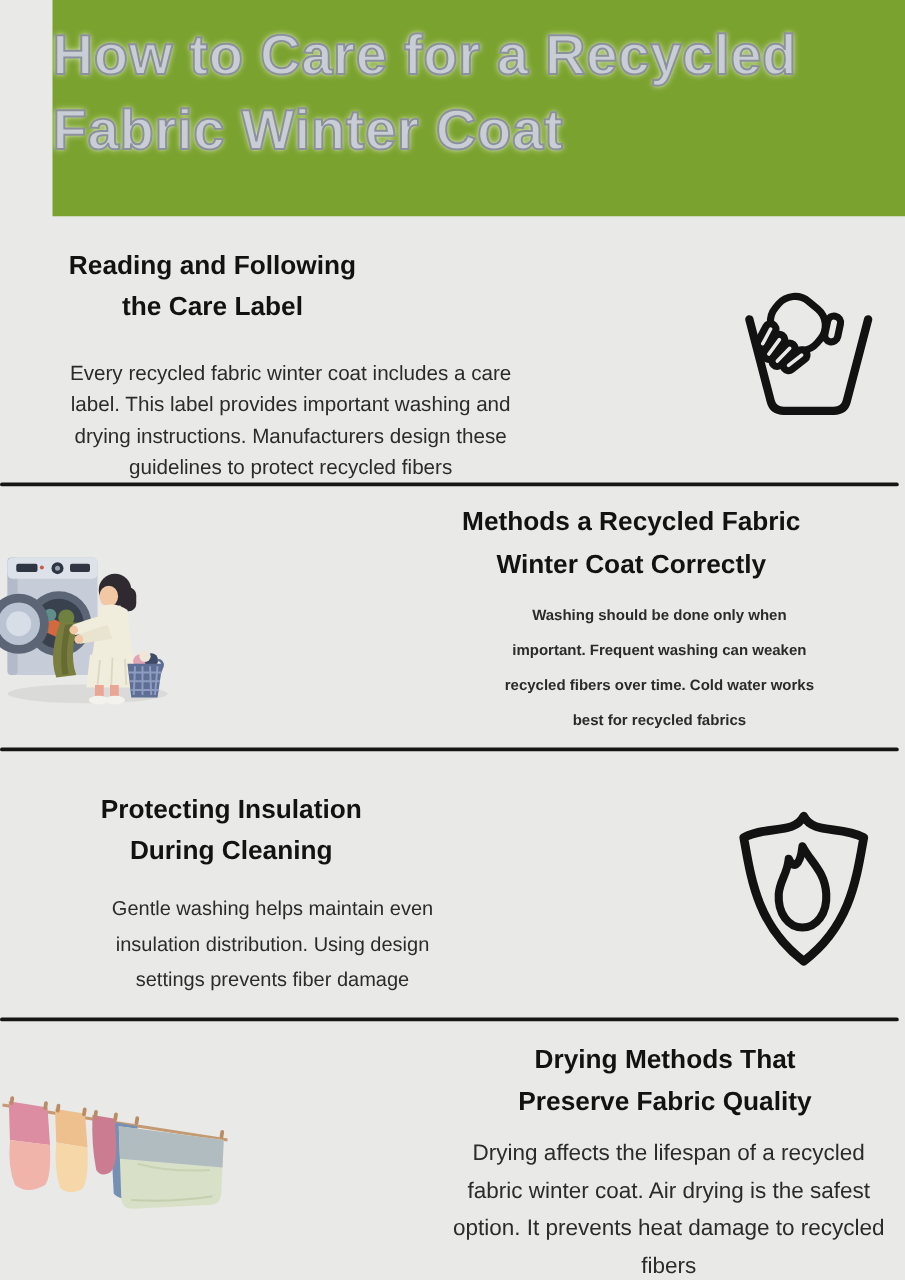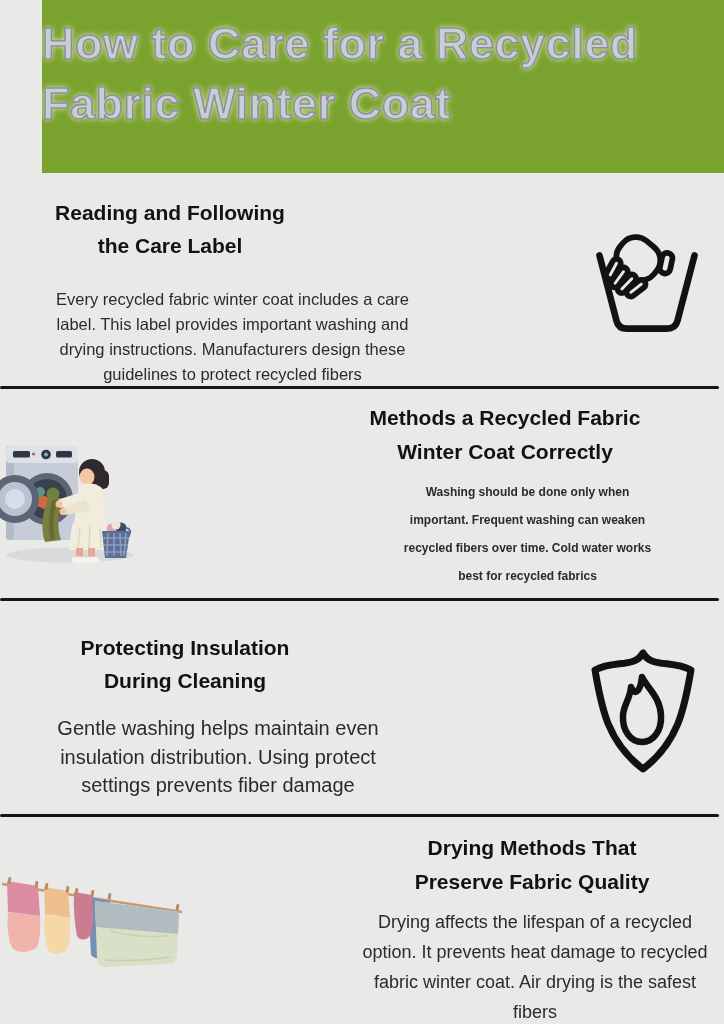--- a/index.html
+++ b/index.html
@@ -56,21 +56,21 @@
     position: absolute;
     text-align: center;
     color: #2b2b2b;
   }
   .sec-body div { white-space: nowrap; padding-left: 45px; }
   #heading-1 { left: 20px;  top: 196px; width: 300px; }
   #body-1    { left: 0px;   top: 287px; width: 420px; font-size: 16.5px; line-height: 25px; }
   #heading-2 { left: 330px; top: 401px; width: 350px; line-height: 34px; }
   #body-2    { left: 298px; top: 478px; width: 414px; font-size: 12px; line-height: 28px; font-weight: bold; }
   #heading-3 { left: 35px;  top: 619px; width: 300px; margin-top: 12px; }
-  #body-3    { left: 3px;   top: 714px; width: 385px; font-size: 20px;   line-height: 28.5px; }
+  #body-3    { left: 3px;   top: 714px; width: 385px; font-size: 16px;   line-height: 28.5px; }
   #heading-4 { left: 347px; top: 831px; width: 370px; line-height: 34px; }
   #body-4    { left: 315px; top: 907px; width: 395px; font-size: 18px;   line-height: 30px; }
   
   .icon-box { position: absolute; }
   #icon-handwash     { left: 590px; top: 225px; width: 114px; height: 118px; }
   #icon-shieldflame  { left: 578px; top: 641px; width: 130px; height: 145px; }
   #washer-illo       { left: 0px;   top: 436px; width: 148px; height: 130px; }
   #clothesline-illo  { left: 0px;   top: 856px; width: 200px; height: 135px; }
   .icon-box svg { width: 100%; height: 100%; display: block; }
 </style>
@@ -174,21 +174,21 @@
   </div>
 
   <div class="divider" id="divider-2"></div>
 
   <div class="sec-heading" id="heading-3">
     <div>Protecting Insulation</div>
     <div>During Cleaning</div>
   </div>
   <div class="sec-body" id="body-3">
     <div>Gentle washing helps maintain even</div>
-    <div>insulation distribution. Using protect</div>
+    <div>insulation distribution. Using design</div>
     <div>settings prevents fiber damage</div>
   </div>
   <div class="icon-box" id="icon-shieldflame">
     <svg viewBox="0 0 130 145" fill="none">
       <path d="M65,12 C57,27 36,19 17,29 C23,63 28,100 65,128 C102,100 107,63 113,29 C94,19 73,27 65,12 Z" stroke="#121212" stroke-width="7" stroke-linejoin="round"></path>
       <path d="M64,36 C70,48 82,56 83,74 C84,90 75,101 64,101 C53,101 44,90 45,74
                C46,63 52,58 53,46 C56,54 62,53 64,36 Z" stroke="#121212" stroke-width="6.5" stroke-linejoin="round"></path>
     </svg>
   </div>
 
@@ -225,18 +225,18 @@
         <rect x="176" y="48" width="3" height="7" rx="1.5" transform="rotate(9 177.5 51.5)"></rect>
       </g>
     </svg>
   </div>
   <div class="sec-heading" id="heading-4">
     <div>Drying Methods That</div>
     <div>Preserve Fabric Quality</div>
   </div>
   <div class="sec-body" id="body-4">
     <div>Drying affects the lifespan of a recycled</div>
+    <div>fabric winter coat. Air drying is the safest</div>
     <div>option. It prevents heat damage to recycled</div>
-    <div>fabric winter coat. Air drying is the safest</div>
     <div>fibers</div>
   </div>
 
 </div>
 
 </body></html>

